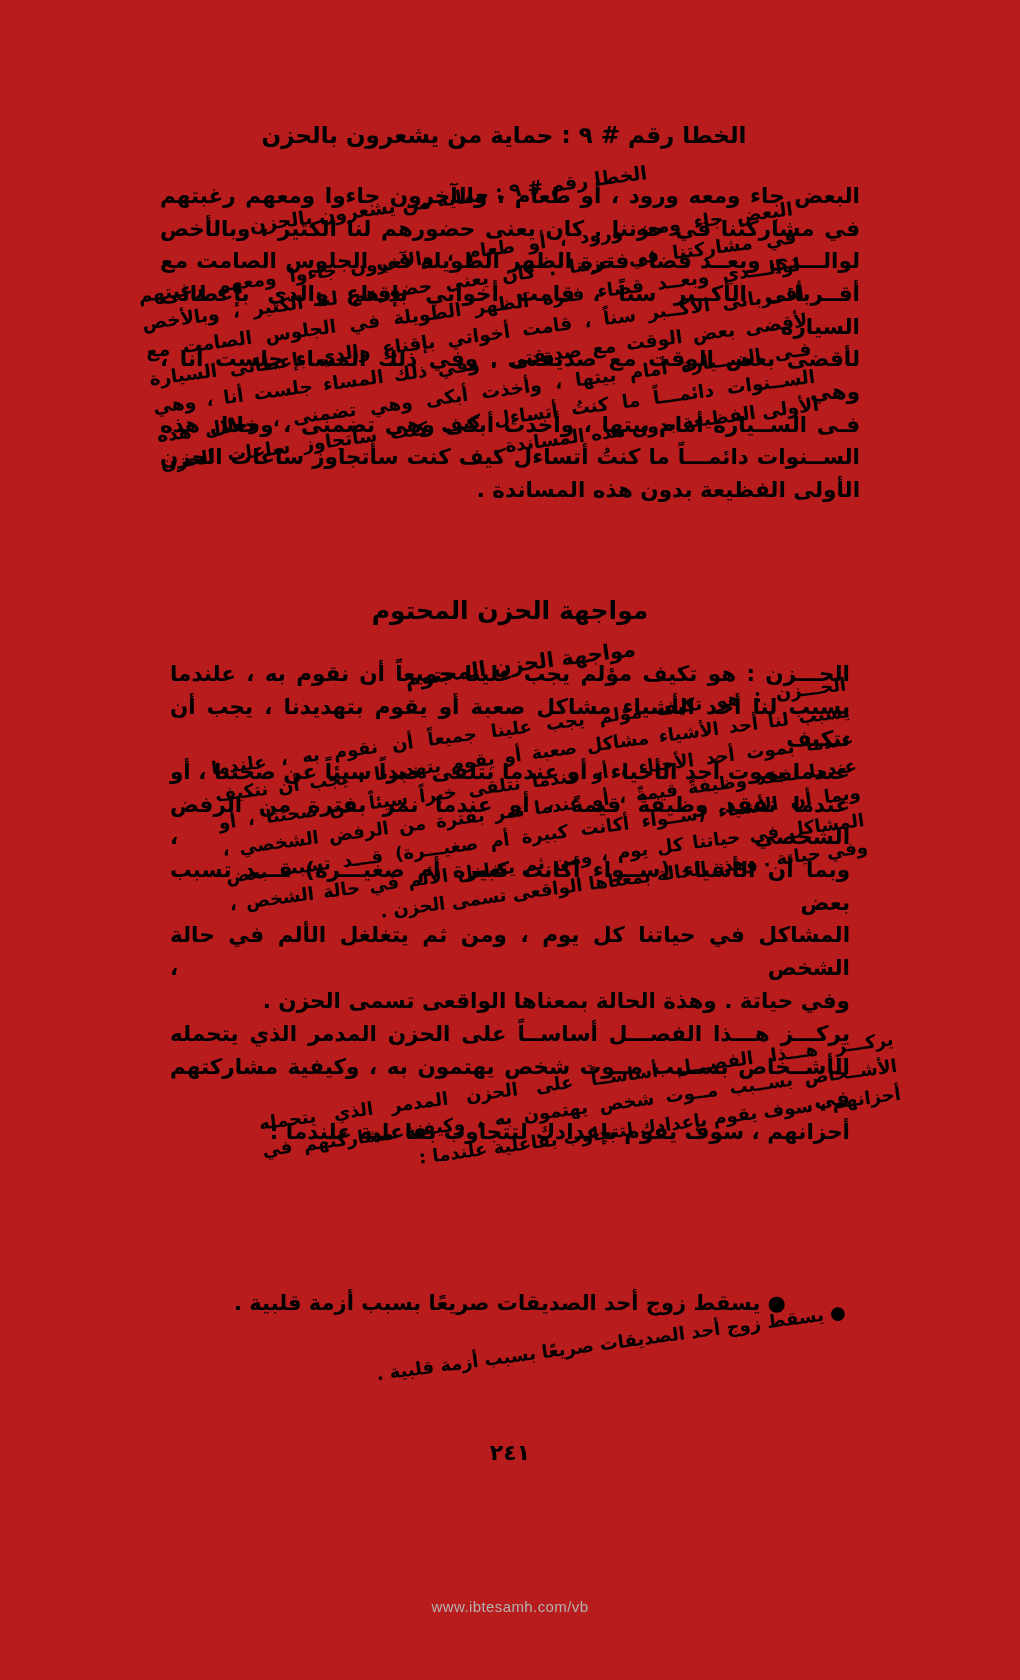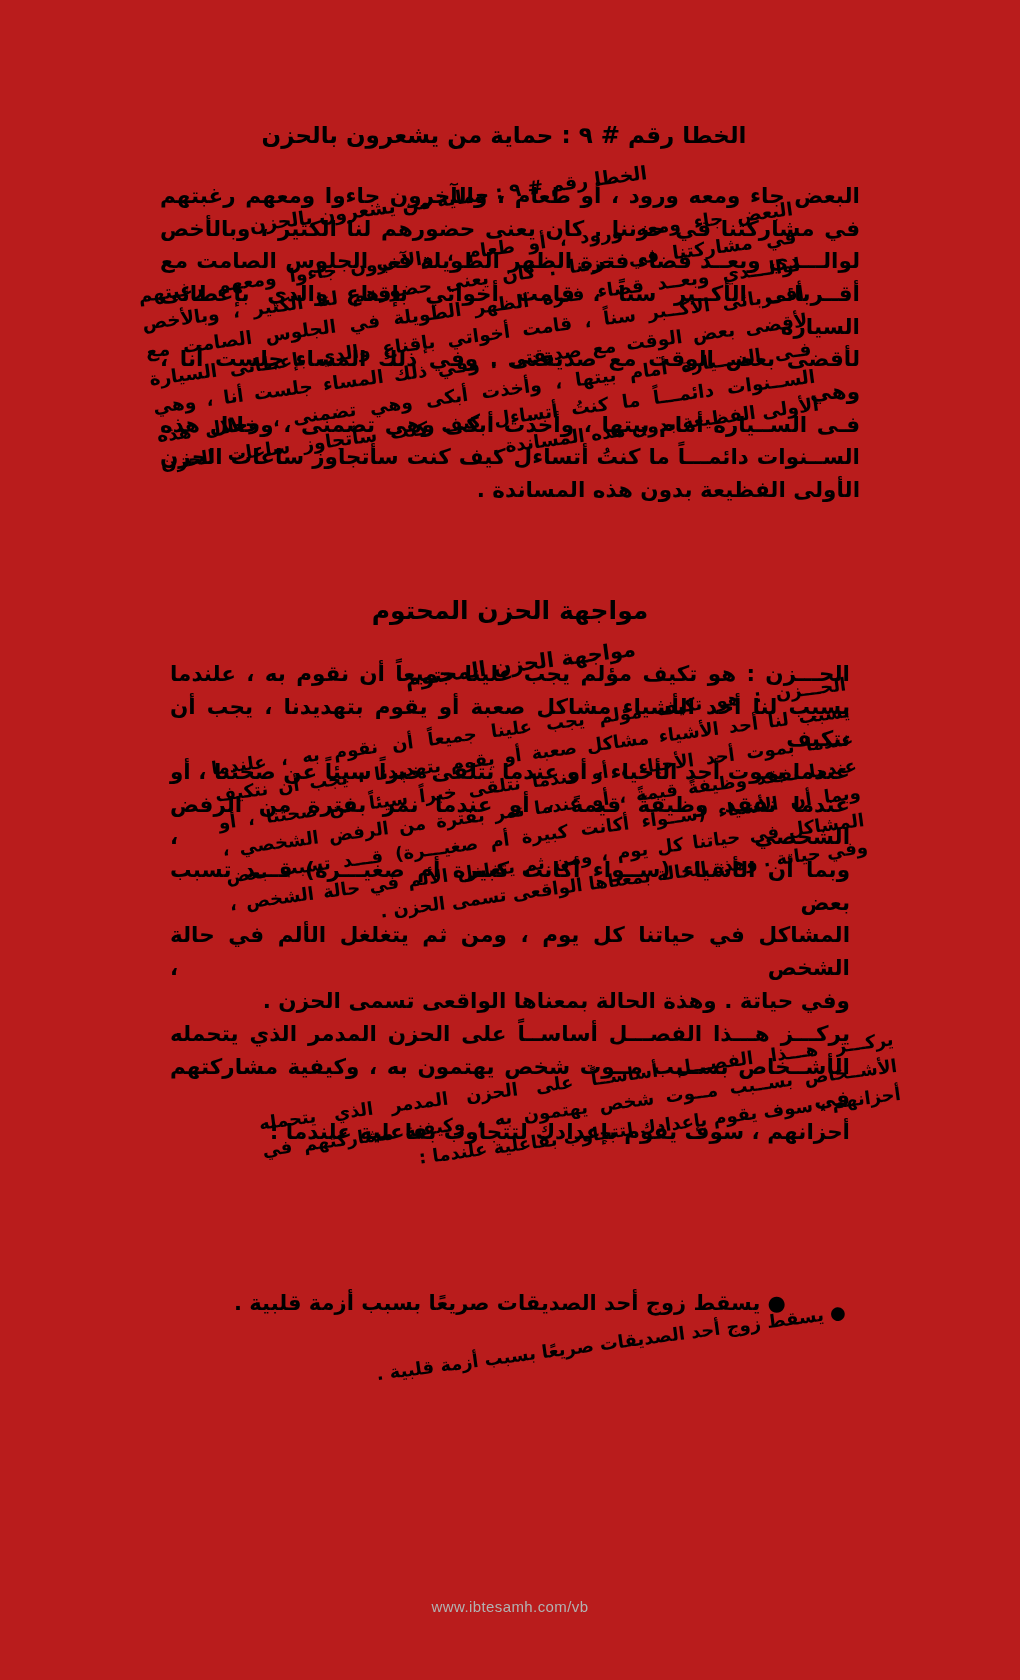--- a/index.html
+++ b/index.html
@@ -211,16 +211,17 @@
       <span class="justified-line">الأشــخاص بســبب مــوت شخص يهتمون به ، وكيفية مشاركتهم في</span>
       <span class="line">أحزانهم ، سوف يقوم بإعدادك لتتجاوب بفاعلية علندما :</span>
     </div>
 
     <div class="block bullet-line k-bullet">
       <span class="line"><span>●</span>&nbsp;<span>يسقط زوج أحد الصديقات صريعًا بسبب أزمة قلبية .</span></span>
     </div>
 
   </div>
 
+  <div class="page-number" style="top: 1440px;">٢٤١</div>
 
   <div class="watermark" style="top: 1598px;">www.ibtesamh.com/vb</div>
 
 </div>
 
 </body></html>

